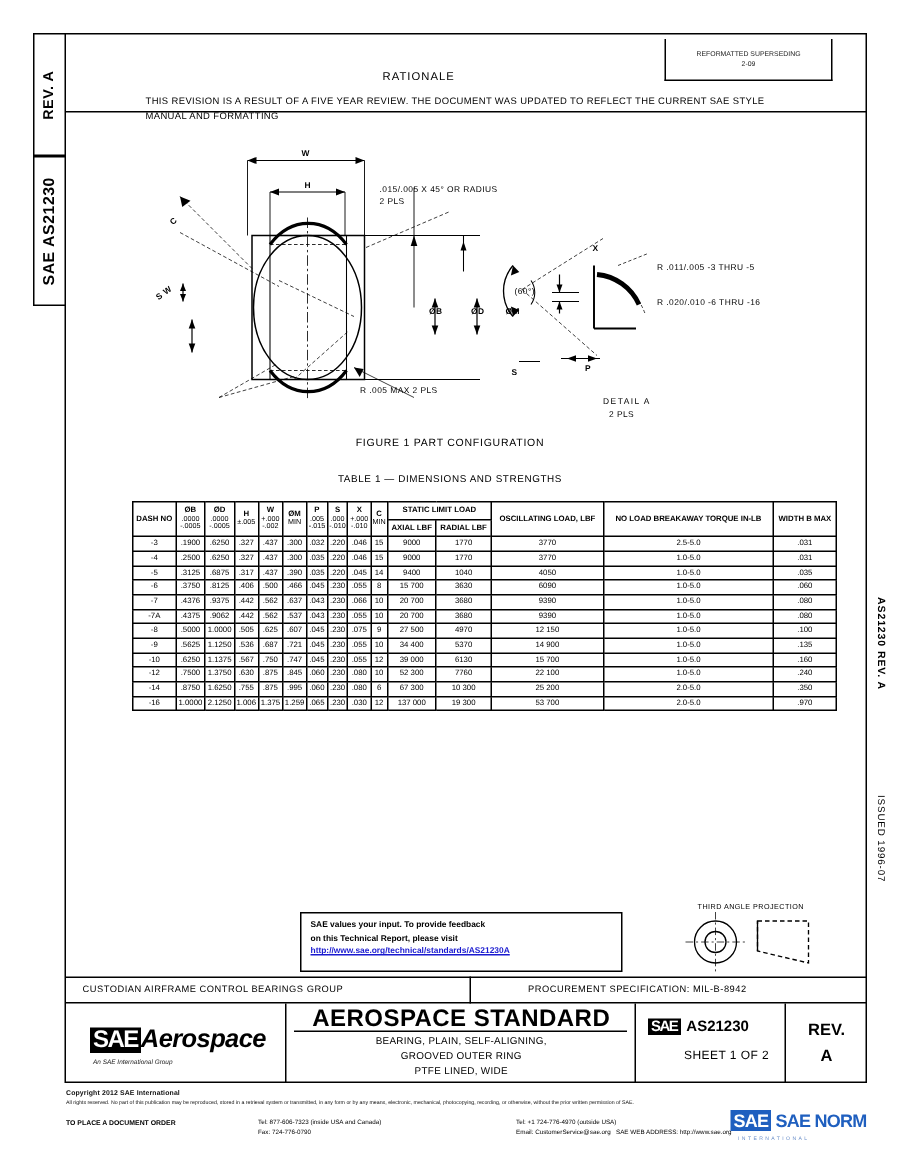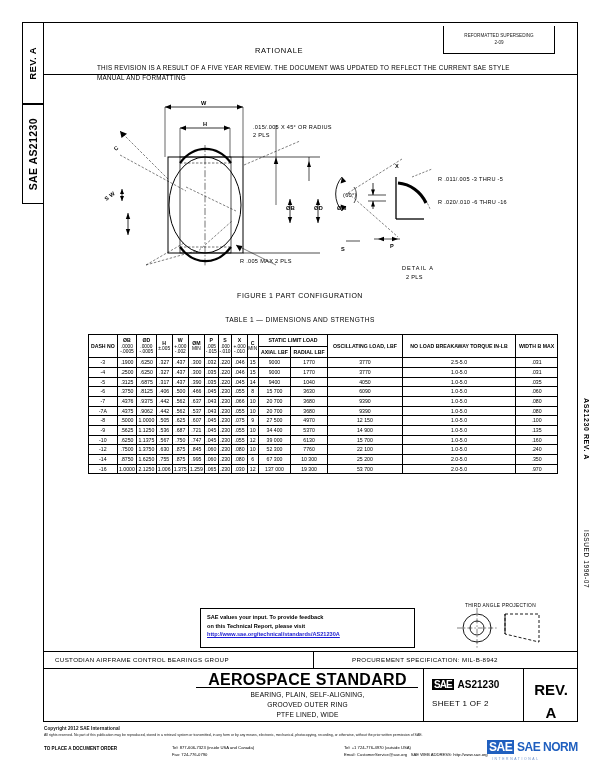--- a/index.html
+++ b/index.html
@@ -93,23 +93,23 @@
 
   #as-hdr{position:absolute;left:147px;top:2px;width:233px;text-align:center;
         font-size:16px;font-weight:bold;letter-spacing:.3px;}
   #as-rule{position:absolute;left:152px;top:18px;width:222px;border-top:1.1px solid #000;}
   #as-desc{position:absolute;left:147px;top:21px;width:233px;text-align:center;
         font-size:6.6px;line-height:1.55;letter-spacing:.2px;}
 
   #num-row{position:absolute;left:388px;top:10px;font-size:10px;font-weight:bold;
         display:flex;align-items:center;gap:4px;}
   #num-row .sae-mark{font-size:10px;padding:0 2px;}
-  #sheet-row{position:absolute;left:388px;top:30px;font-size:8px;letter-spacing:.3px;text-align:center;}
+  #sheet-row{position:absolute;left:412px;top:30px;font-size:8px;letter-spacing:.3px;text-align:center;}
   #rev-w{position:absolute;left:480px;top:10px;width:54px;text-align:center;
-        font-size:15px;font-weight:bold;line-height:1.5;}
+        font-size:11px;font-weight:bold;line-height:1.5;}
 
   
   #copy{position:absolute;left:44px;top:726px;width:534px;font-size:3.5px;line-height:1.45;color:#111;}
   #copy .b{font-weight:bold;font-size:4.6px;letter-spacing:.1px;}
   .ftr-grid{position:absolute;left:44px;top:745px;width:534px;font-size:4.2px;}
   .ftr-col{position:absolute;top:0;line-height:1.55;}
   #fc1{left:0;width:120px;font-weight:bold;font-size:4.6px;}
   #fc2{left:128px;width:170px;}
   #fc3{left:300px;width:190px;}
 
@@ -508,20 +508,24 @@
       <line x1="62" y1="12" x2="62" y2="32" stroke-width="0.9"></line>
     </g>
   </svg>
 
   <div id="cust-strip"></div>
   <div id="cust-div"></div>
   <div id="cust-l">CUSTODIAN  AIRFRAME CONTROL BEARINGS GROUP</div>
   <div id="cust-r">PROCUREMENT SPECIFICATION: MIL-B-8942</div>
 
   <div id="tblock">
+    <div class="tb-cell" id="tb-logo">
+      <div class="sae-logo"><span class="sae-mark">SAE</span><span>Aerospace</span></div>
+      <div class="sae-sub">An SAE International Group</div>
+    </div>
     <div class="tb-cell" id="tb-title"></div>
     <div class="tb-cell" id="tb-num"></div>
     <div class="tb-cell" id="tb-rev"></div>
 
     <div id="as-hdr">AEROSPACE STANDARD</div>
     <div id="as-rule"></div>
     <div id="as-desc">
       <div>BEARING, PLAIN, SELF-ALIGNING,</div>
       <div>GROOVED OUTER RING</div>
       <div>PTFE LINED, WIDE</div>

